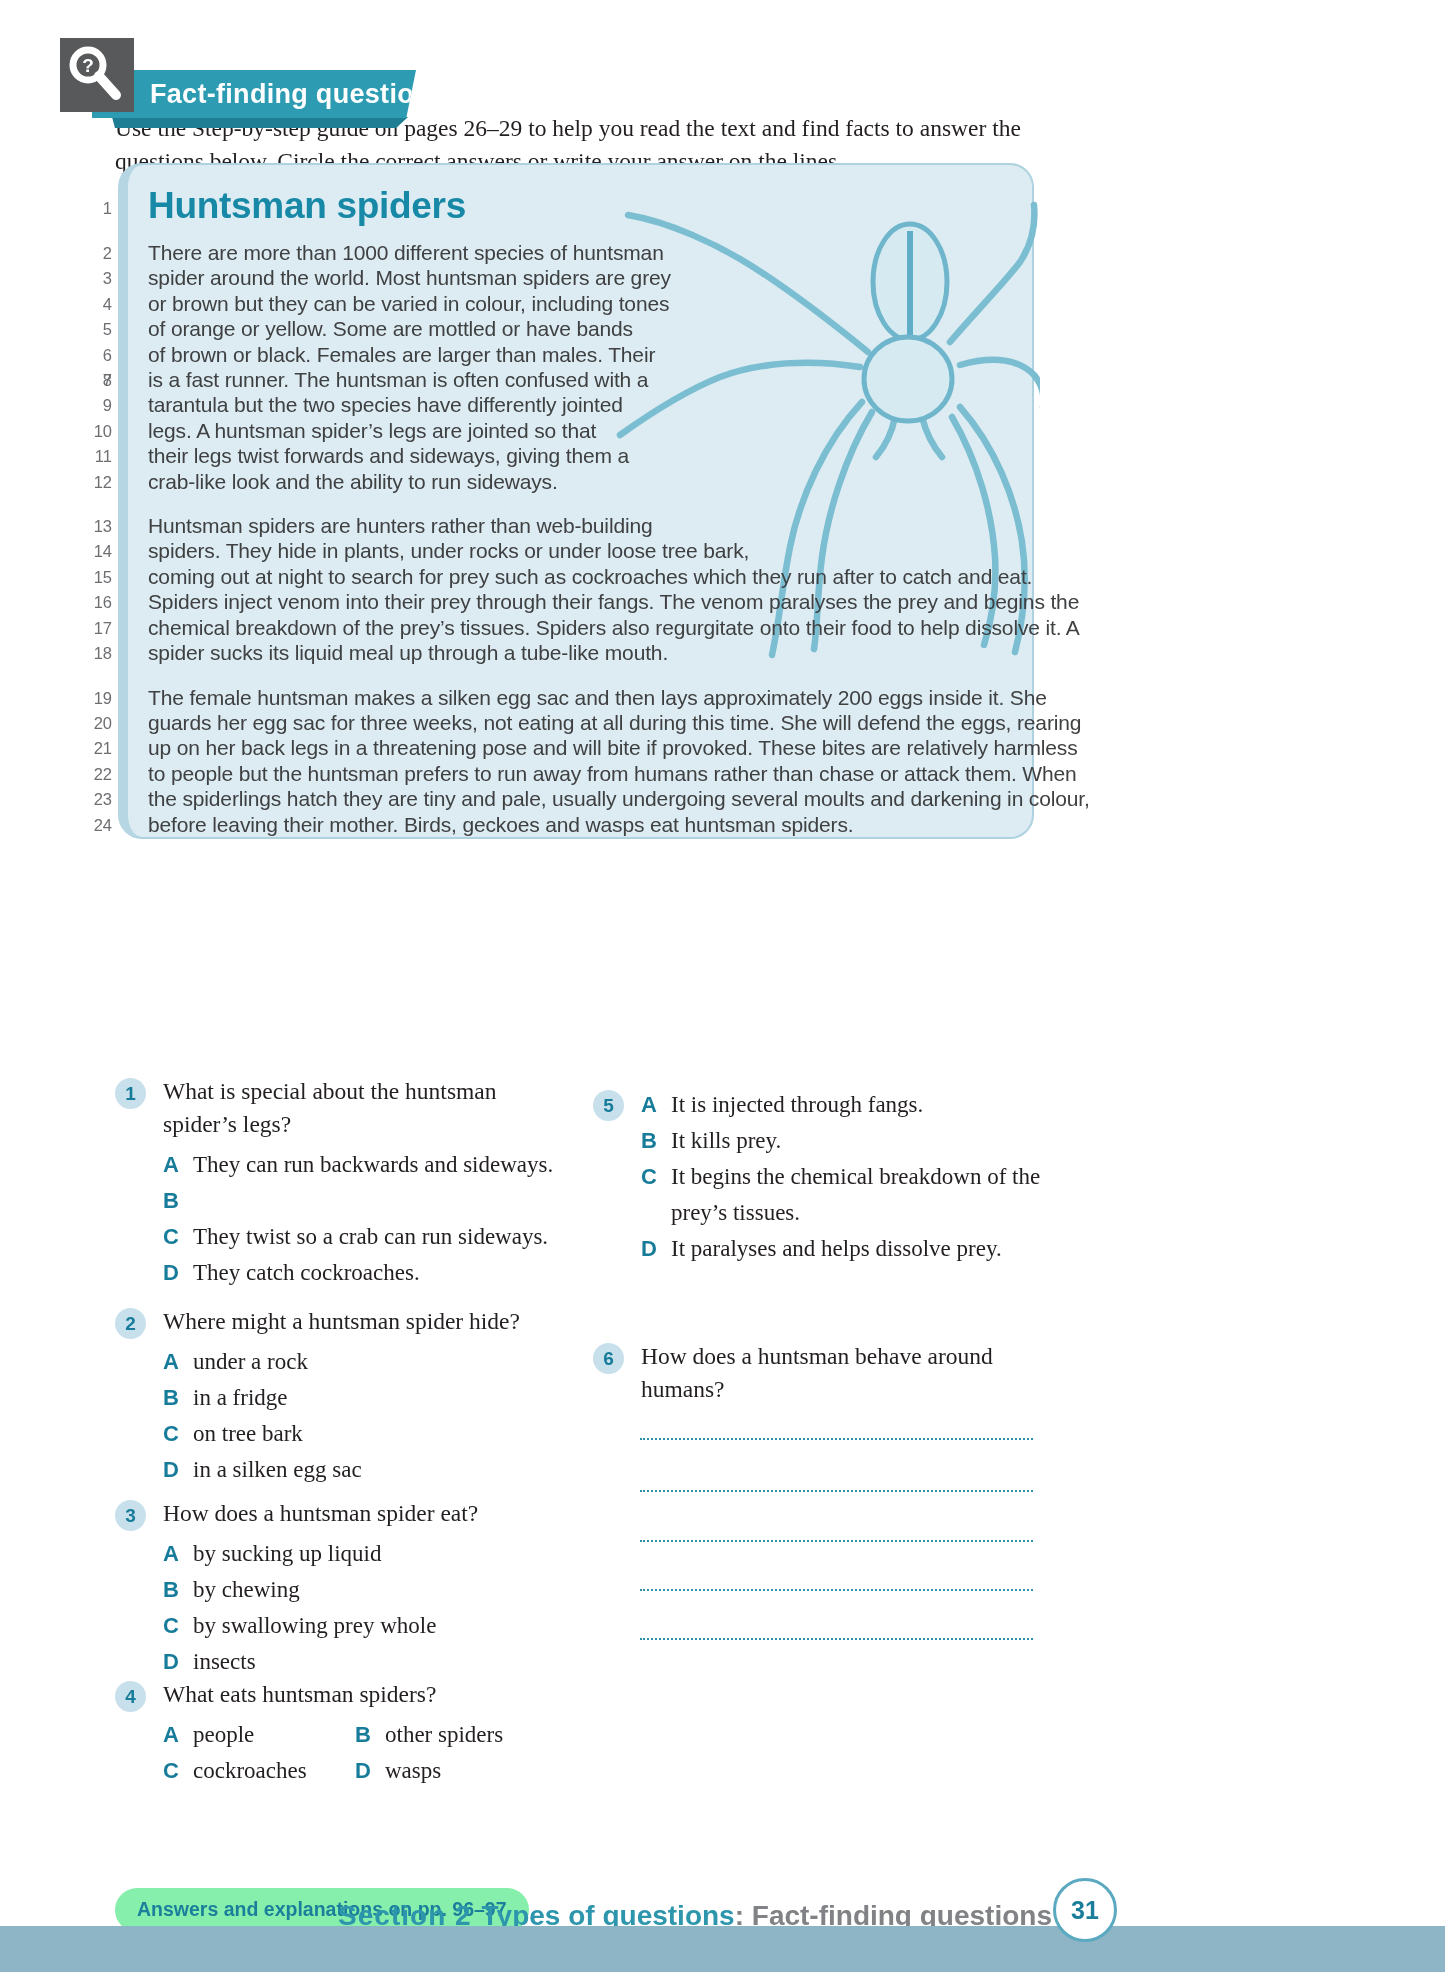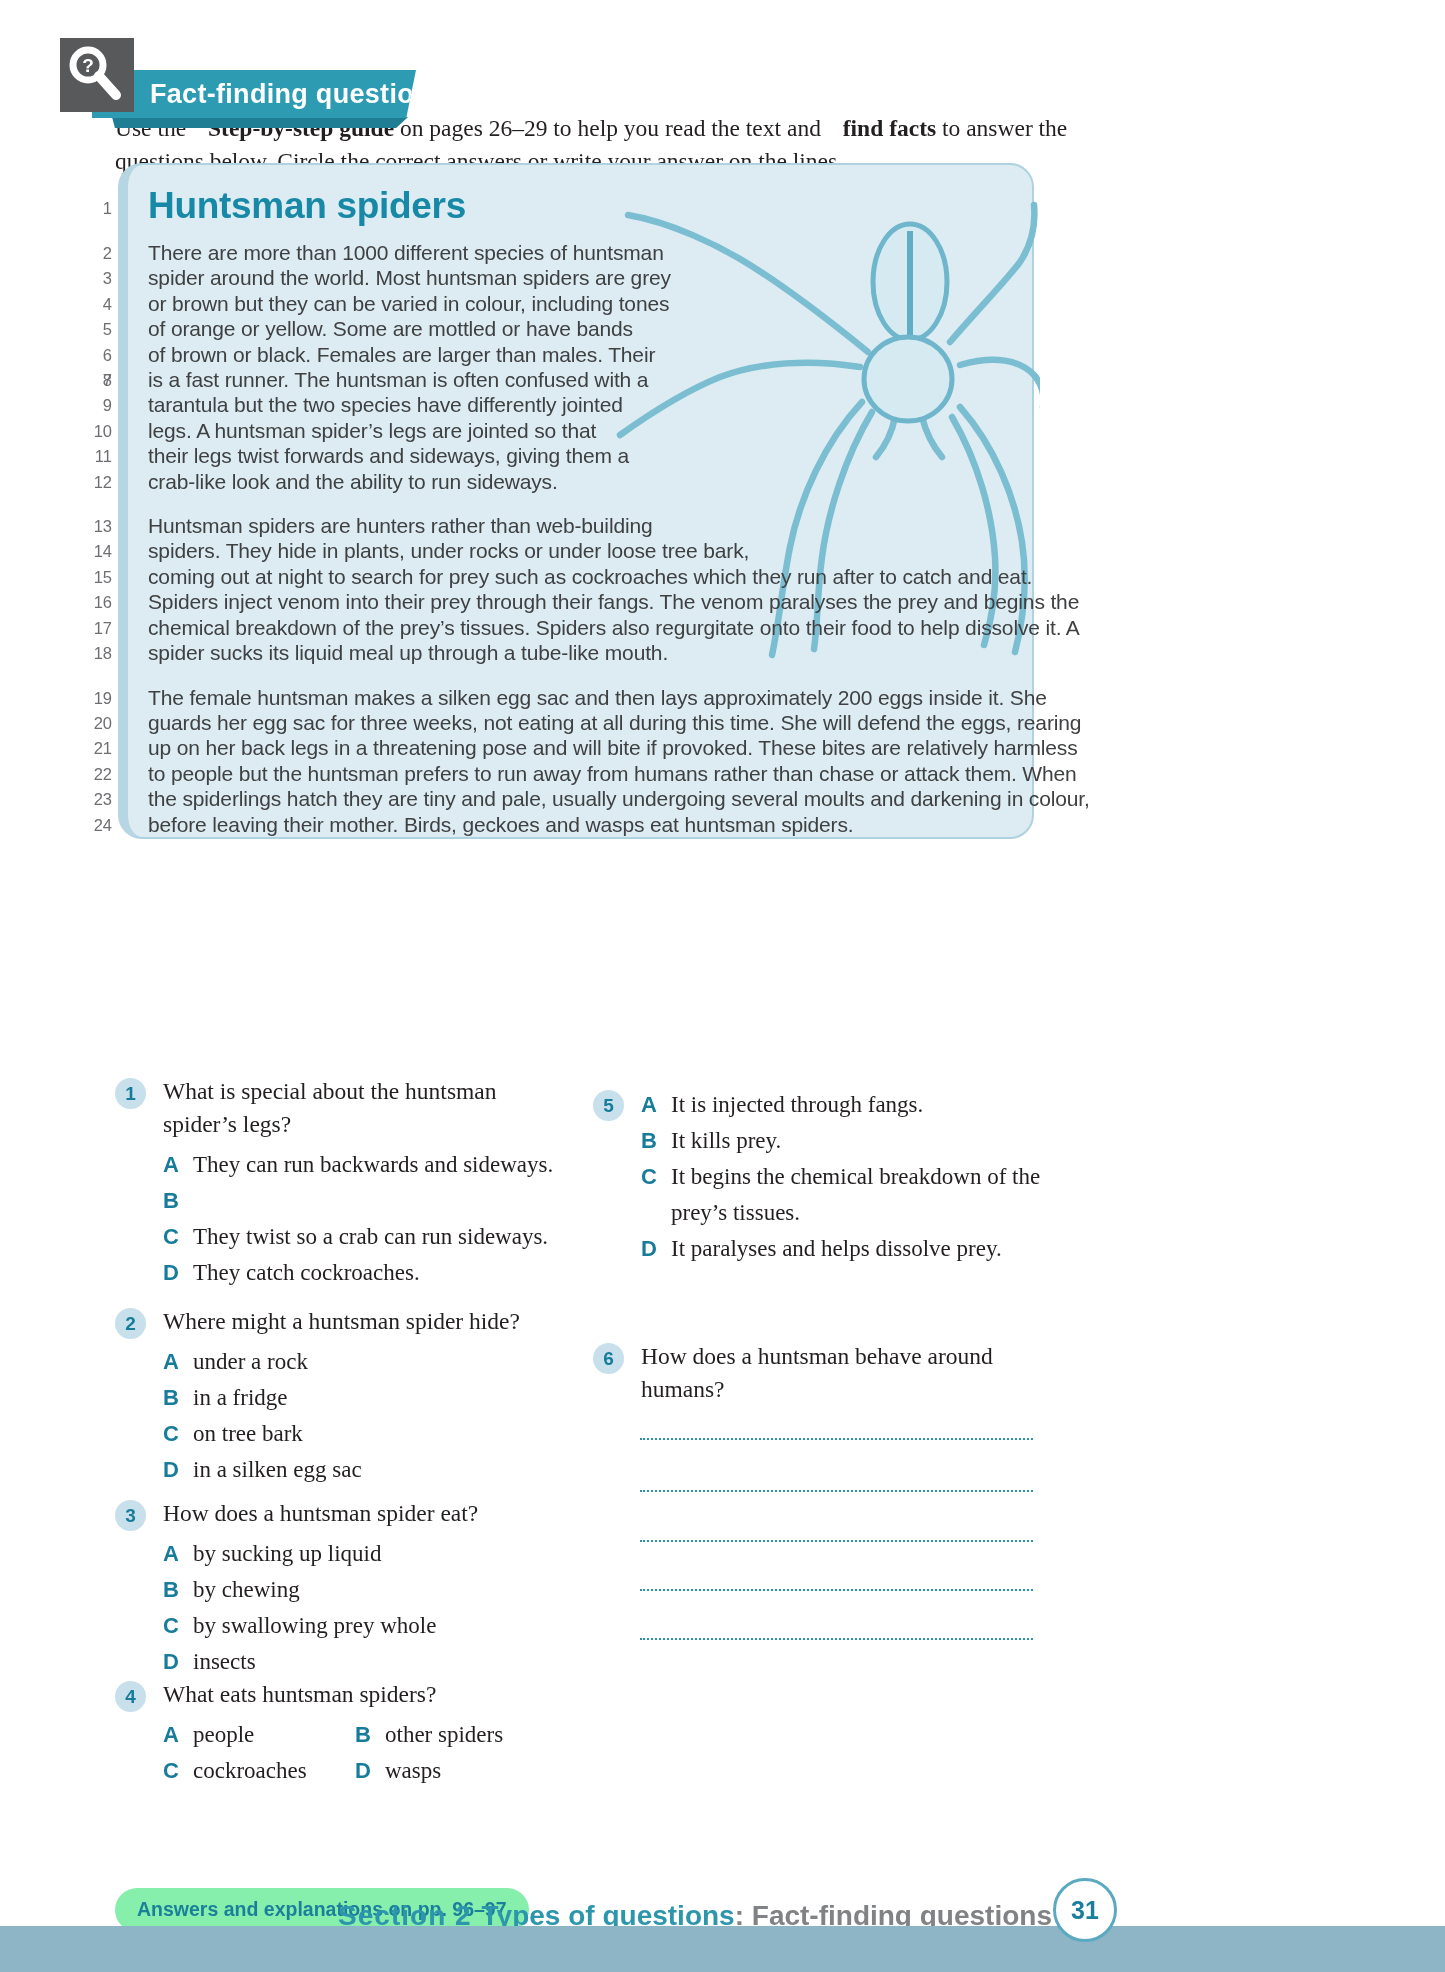--- a/index.html
+++ b/index.html
@@ -11,21 +11,21 @@
           clip-path:polygon(0 0,100% 0,97% 100%,0 100%);}
   .banner-label{display:block;padding-left:58px;font-weight:bold;font-size:27px;line-height:48px;
           color:#ffffff;letter-spacing:.3px;white-space:nowrap;}
   .banner-shadow{position:absolute;left:112px;top:117px;width:296px;height:11px;background:#1f7e94;z-index:1;
           clip-path:polygon(0 0,100% 0,96% 100%,1% 100%);}
   .icon-box{position:absolute;left:60px;top:38px;width:74px;height:74px;background:#58595b;z-index:3;}
 
   
   .intro{position:absolute;left:115px;top:112px;width:960px;font-family:"Liberation Serif",serif;
          font-size:23.5px;line-height:33px;color:#231f20;white-space:pre-line;}
-  .intro b{font-weight:bold;margin-left:16px;}
+  .intro b{font-weight:normal;}
 
   
   .passage-box{position:absolute;left:118px;top:163px;width:916px;height:676px;box-sizing:border-box;
         background:#dcecf2;border:2px solid #aed2e0;border-left:10px solid #b5d6e2;border-radius:24px;
         padding:16px 16px 0 20px;}
   .passage-title{position:relative;font-weight:bold;font-size:37px;color:#1789a6;margin:4px 0 13px 0;
         letter-spacing:-.3px;}
   .passage-title .ln{top:13px;}
   .pline{position:relative;font-size:21px;line-height:25.4px;color:#3f4042;letter-spacing:-.15px;
         white-space:nowrap;}

